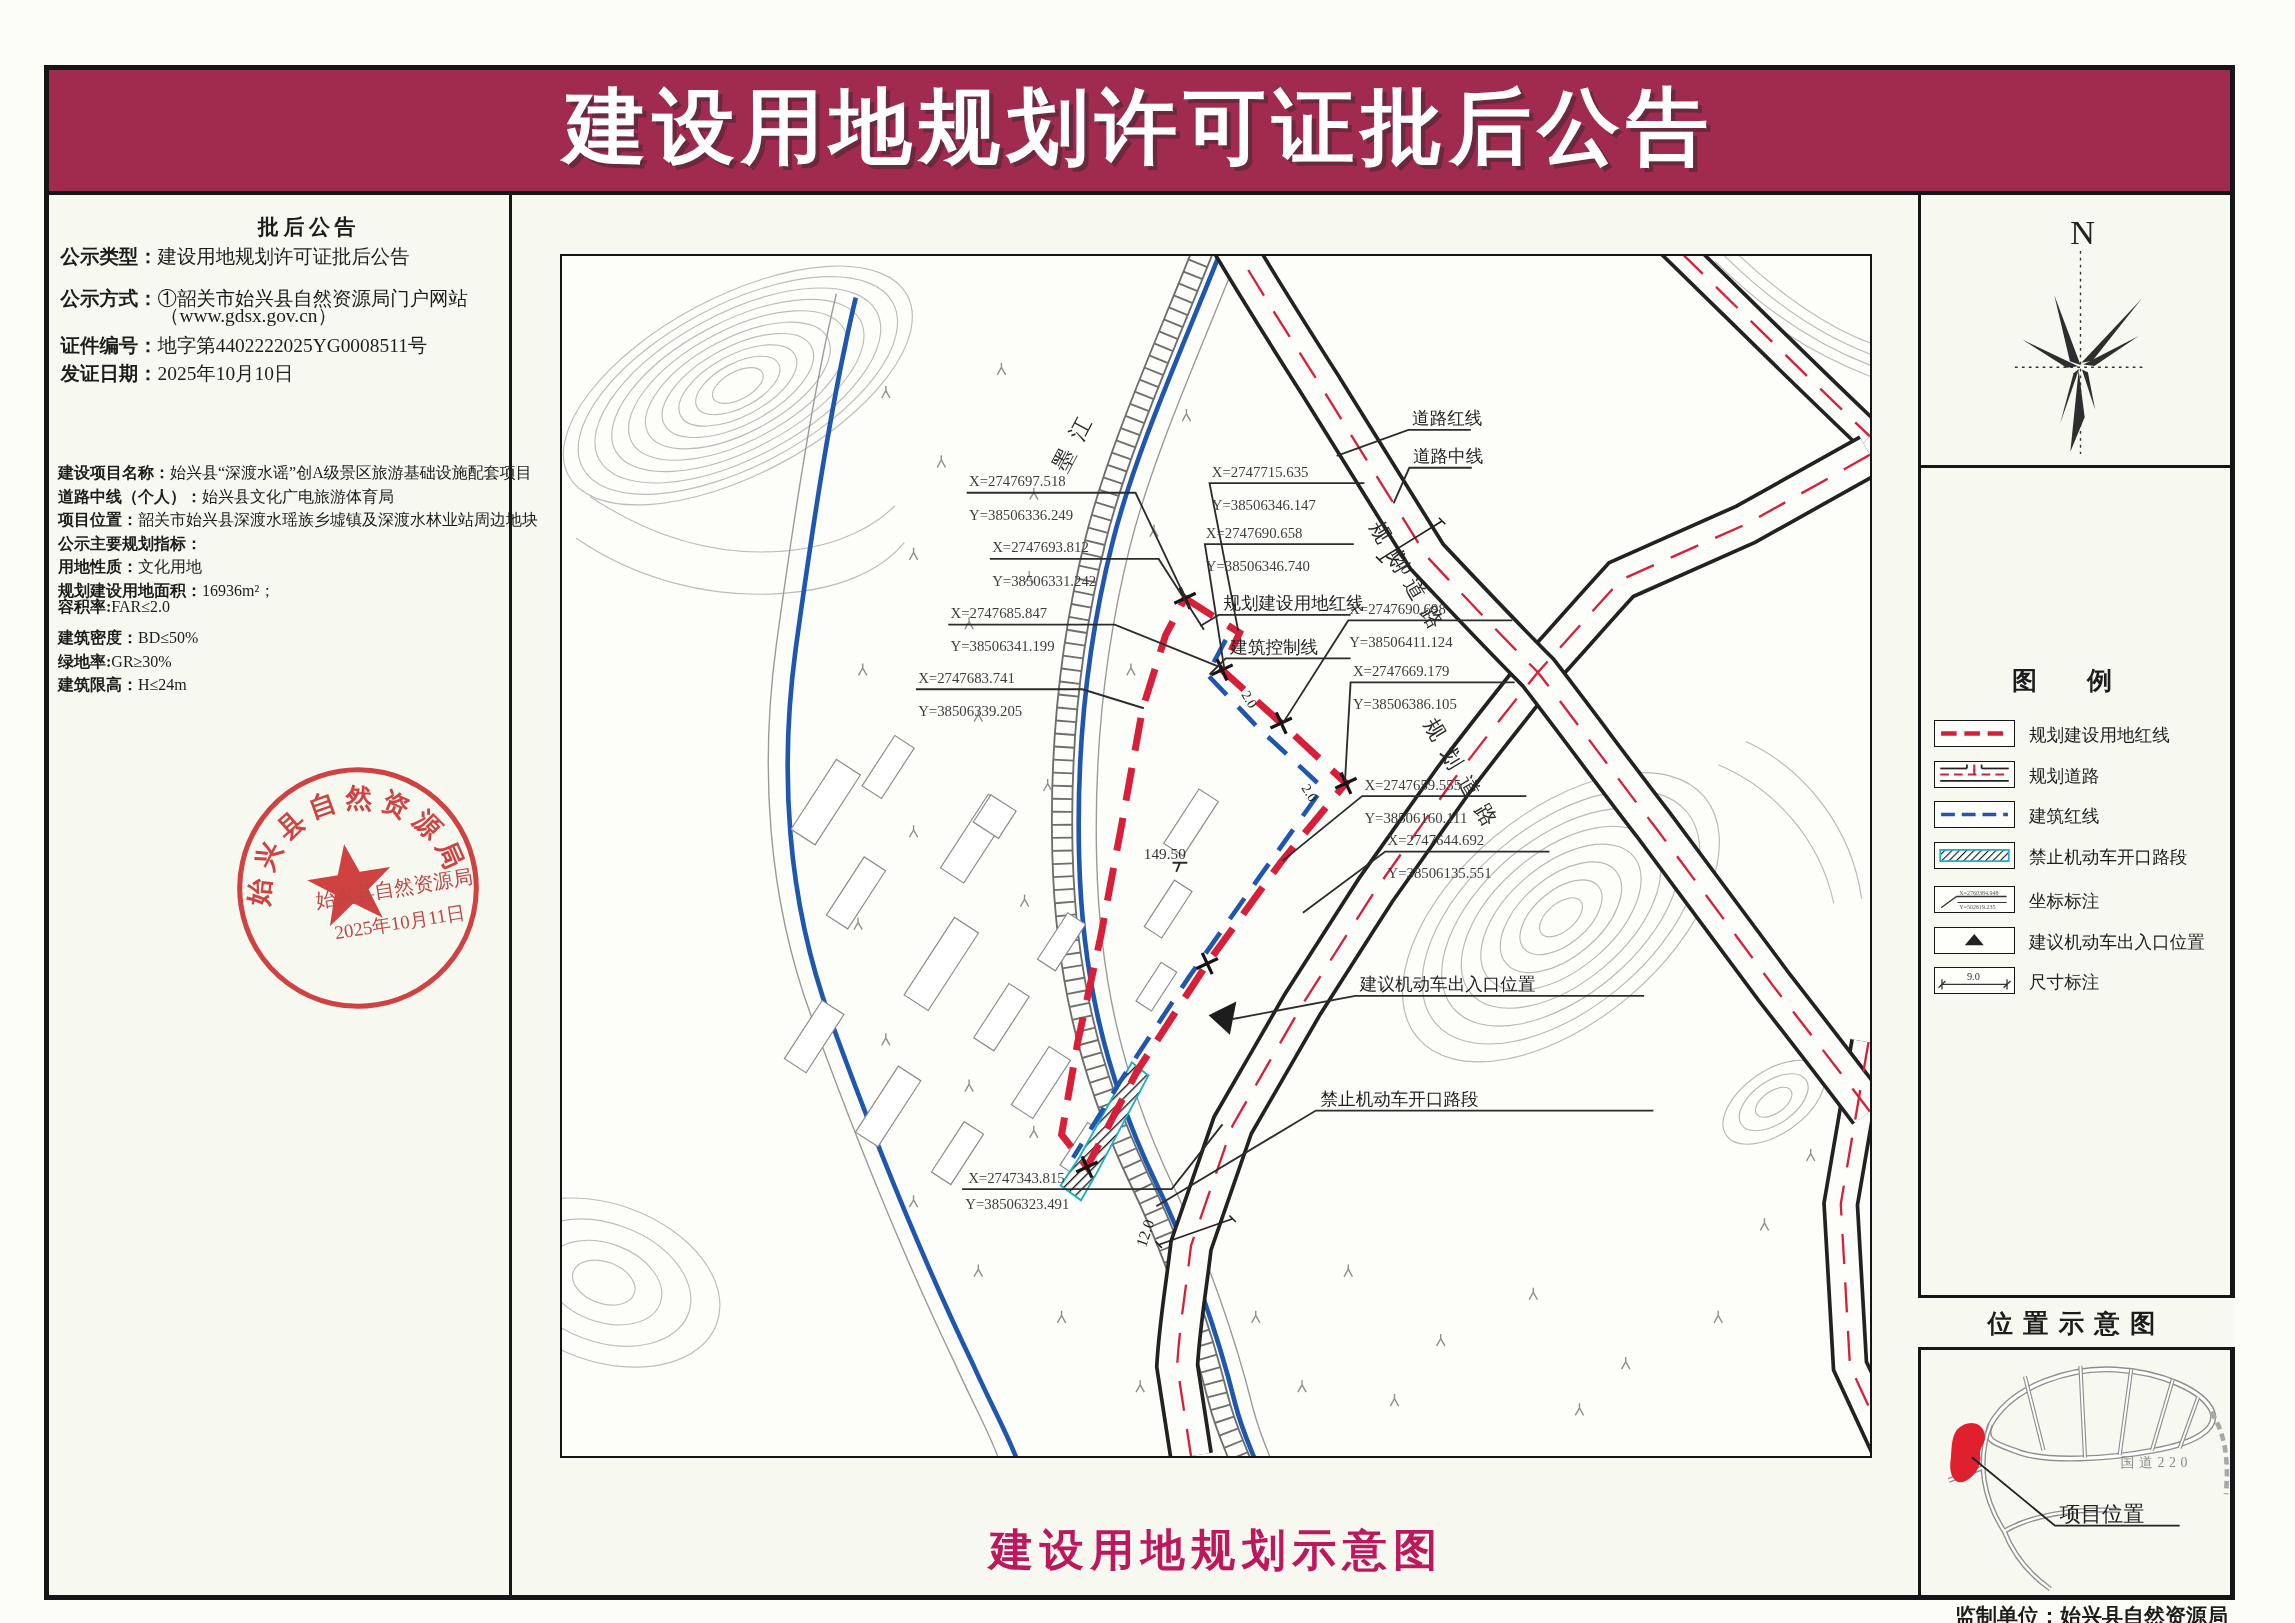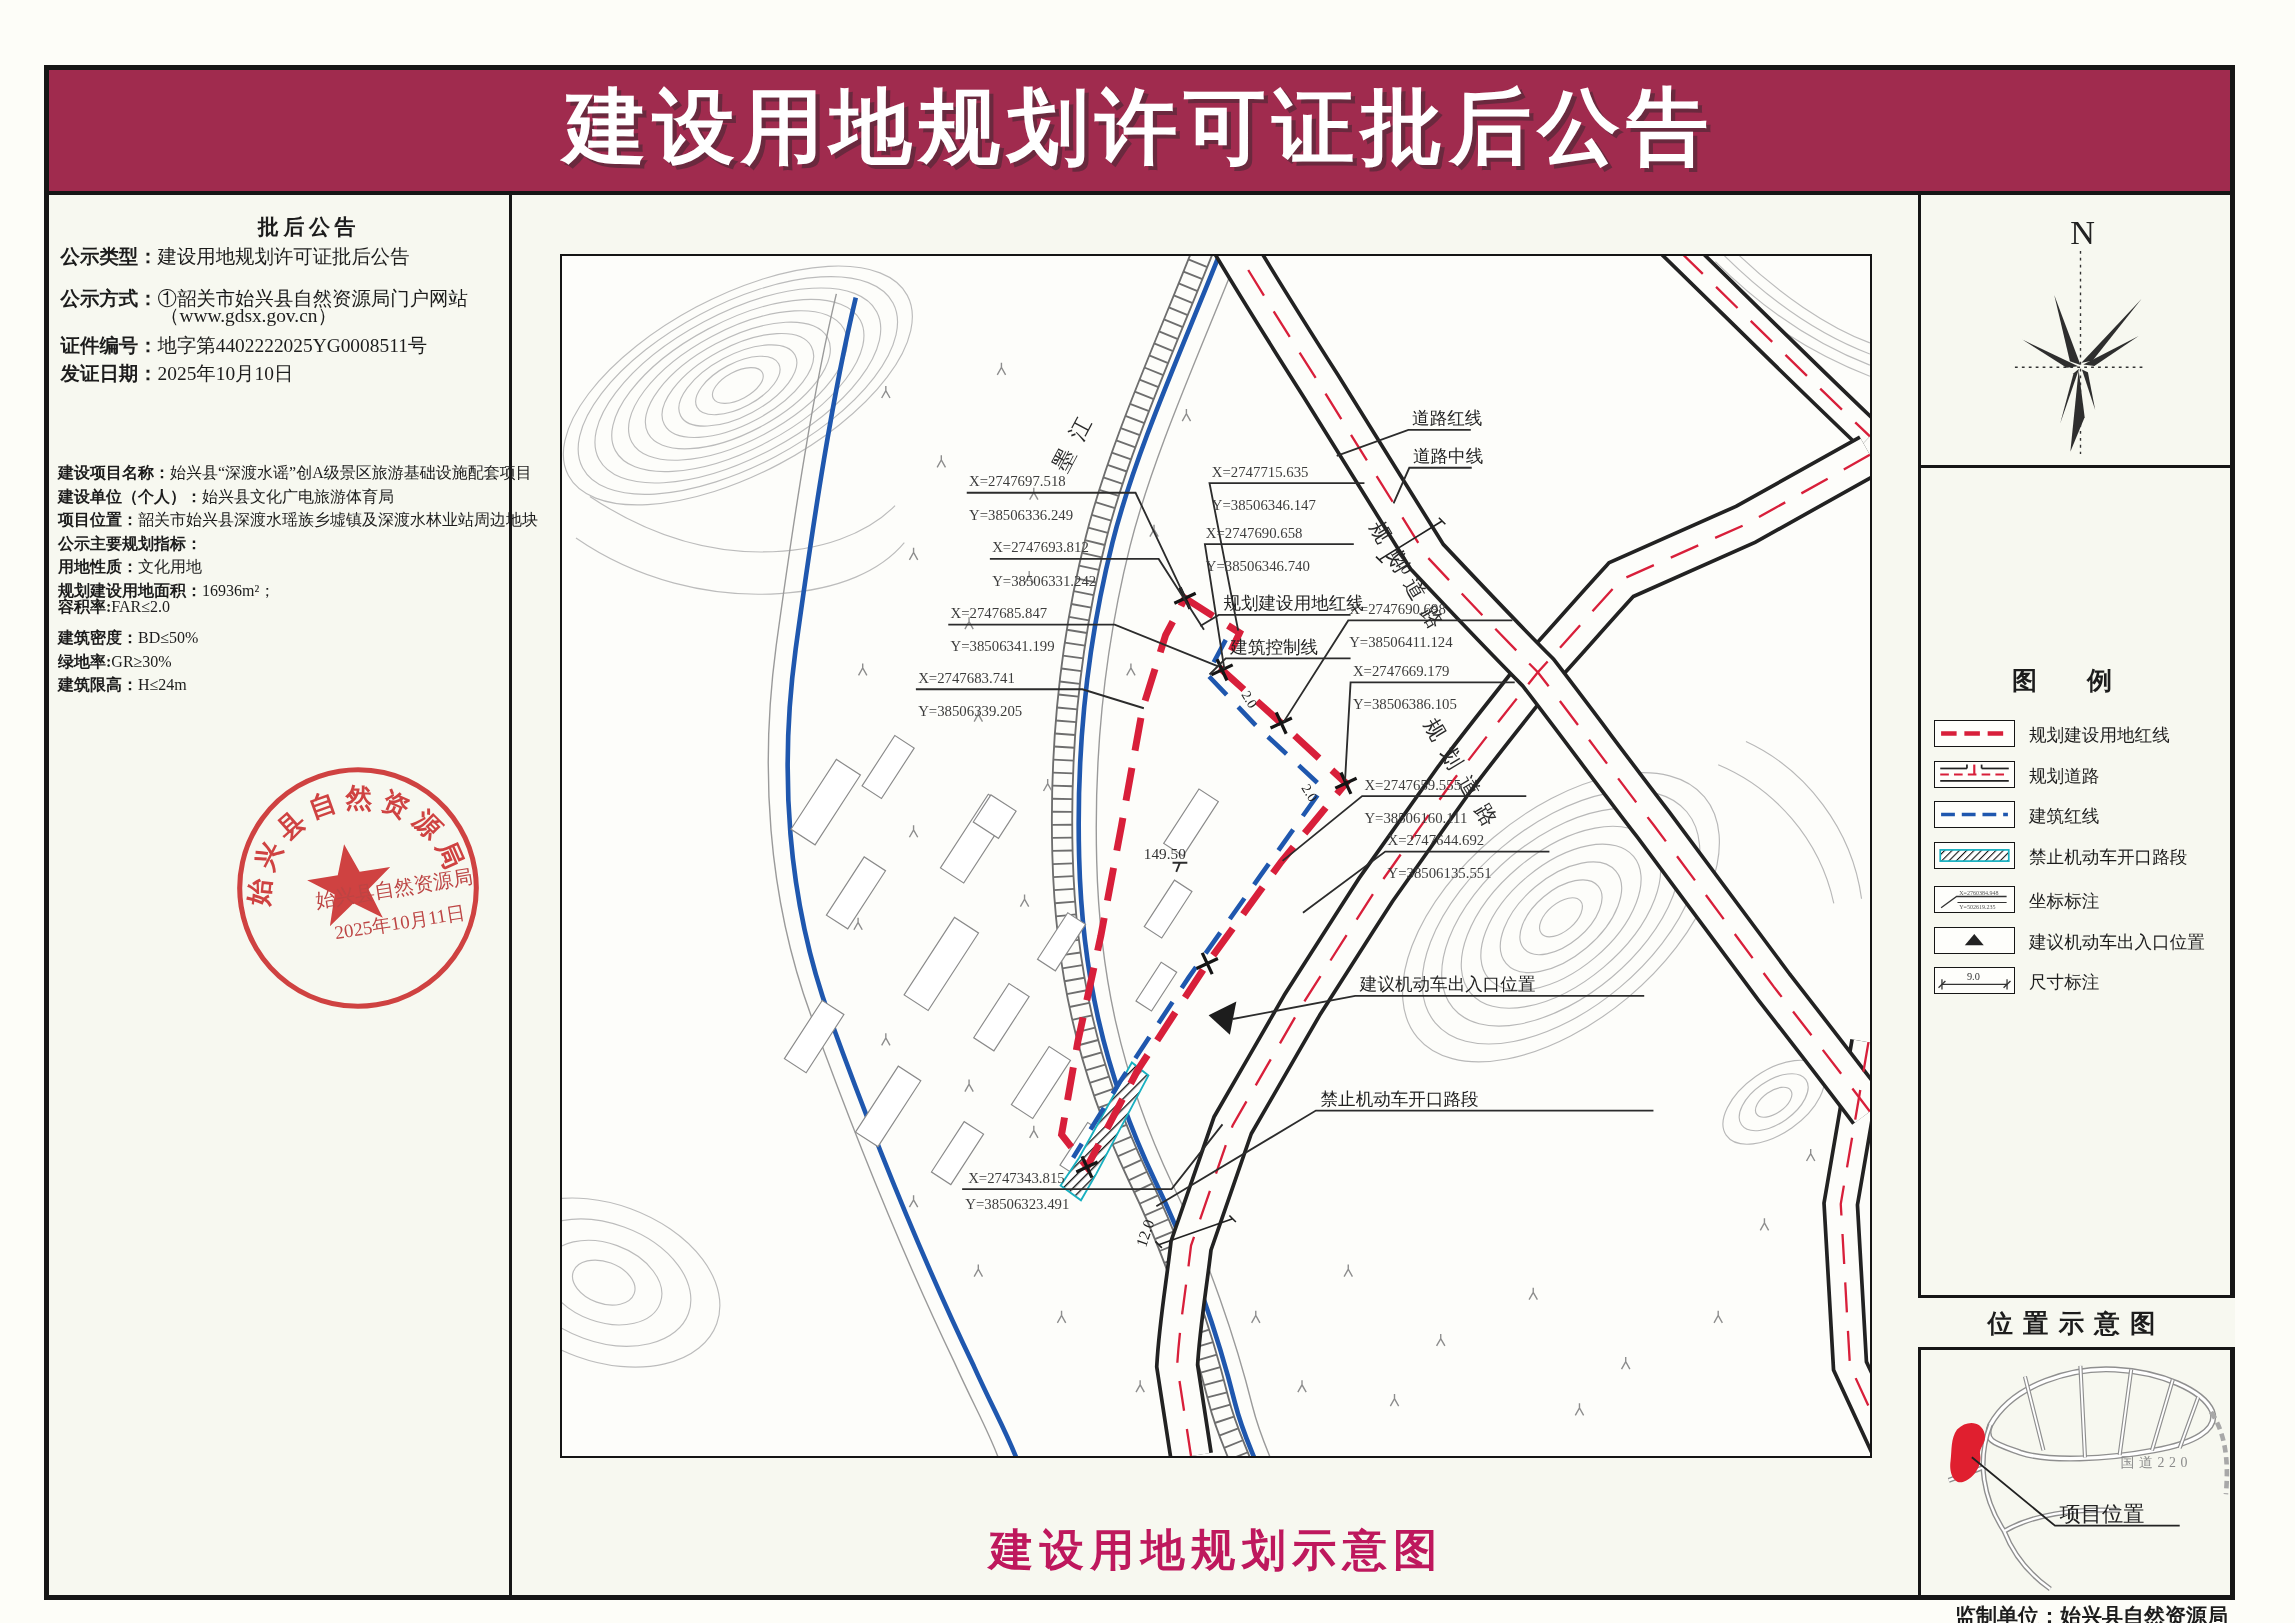--- a/index.html
+++ b/index.html
@@ -45,21 +45,21 @@
 
   <div class="abs" style="left:44px;top:193px;width:465px;height:1407px;">
     <div id="lp-heading" class="abs" style="top:20.3px;margin-left:36px;">批后公告</div>
     <div class="lrow" style="left:16.6px;top:50px;"><b>公示类型：</b><span>建设用地规划许可证批后公告</span></div>
     <div class="lrow" style="left:16.6px;top:80px;margin-top:12px;"><b>公示方式：</b><span>①韶关市始兴县自然资源局门户网站</span></div>
     <div class="lrow" style="left:116px;top:109px;"><b></b><span>（www.gdsx.gov.cn）</span></div>
     <div class="lrow" style="left:16.6px;top:139px;"><b>证件编号：</b><span>地字第4402222025YG0008511号</span></div>
     <div class="lrow" style="left:16.6px;top:167px;"><b>发证日期：</b><span>2025年10月10日</span></div>
 
     <div class="prow" style="left:14px;top:270px;"><b>建设项目名称：</b><span>始兴县“深渡水谣”创A级景区旅游基础设施配套项目</span></div>
-    <div class="prow" style="left:14px;top:294px;"><b>建设单位（个人）：</b><span>始兴县文化广电旅游体育局</span></div>
+    <div class="prow" style="left:14px;top:294px;"><b>道路中线（个人）：</b><span>始兴县文化广电旅游体育局</span></div>
     <div class="prow" style="left:14px;top:317px;"><b>项目位置：</b><span>韶关市始兴县深渡水瑶族乡墟镇及深渡水林业站周边地块</span></div>
     <div class="prow" style="left:14px;top:341px;"><b>公示主要规划指标：</b><span></span></div>
     <div class="prow" style="left:14px;top:364px;"><b>用地性质：</b><span>文化用地</span></div>
     <div class="prow" style="left:14px;top:388px;"><b>规划建设用地面积：</b><span>16936m²；</span></div>
     <div class="prow" style="left:14px;top:404px;"><b>容积率:</b><span>FAR≤2.0</span></div>
     <div class="prow" style="left:14px;top:435px;"><b>建筑密度：</b><span>BD≤50%</span></div>
     <div class="prow" style="left:14px;top:459px;"><b>绿地率:</b><span>GR≥30%</span></div>
     <div class="prow" style="left:14px;top:482px;"><b>建筑限高：</b><span>H≤24m</span></div>
   </div>
 

